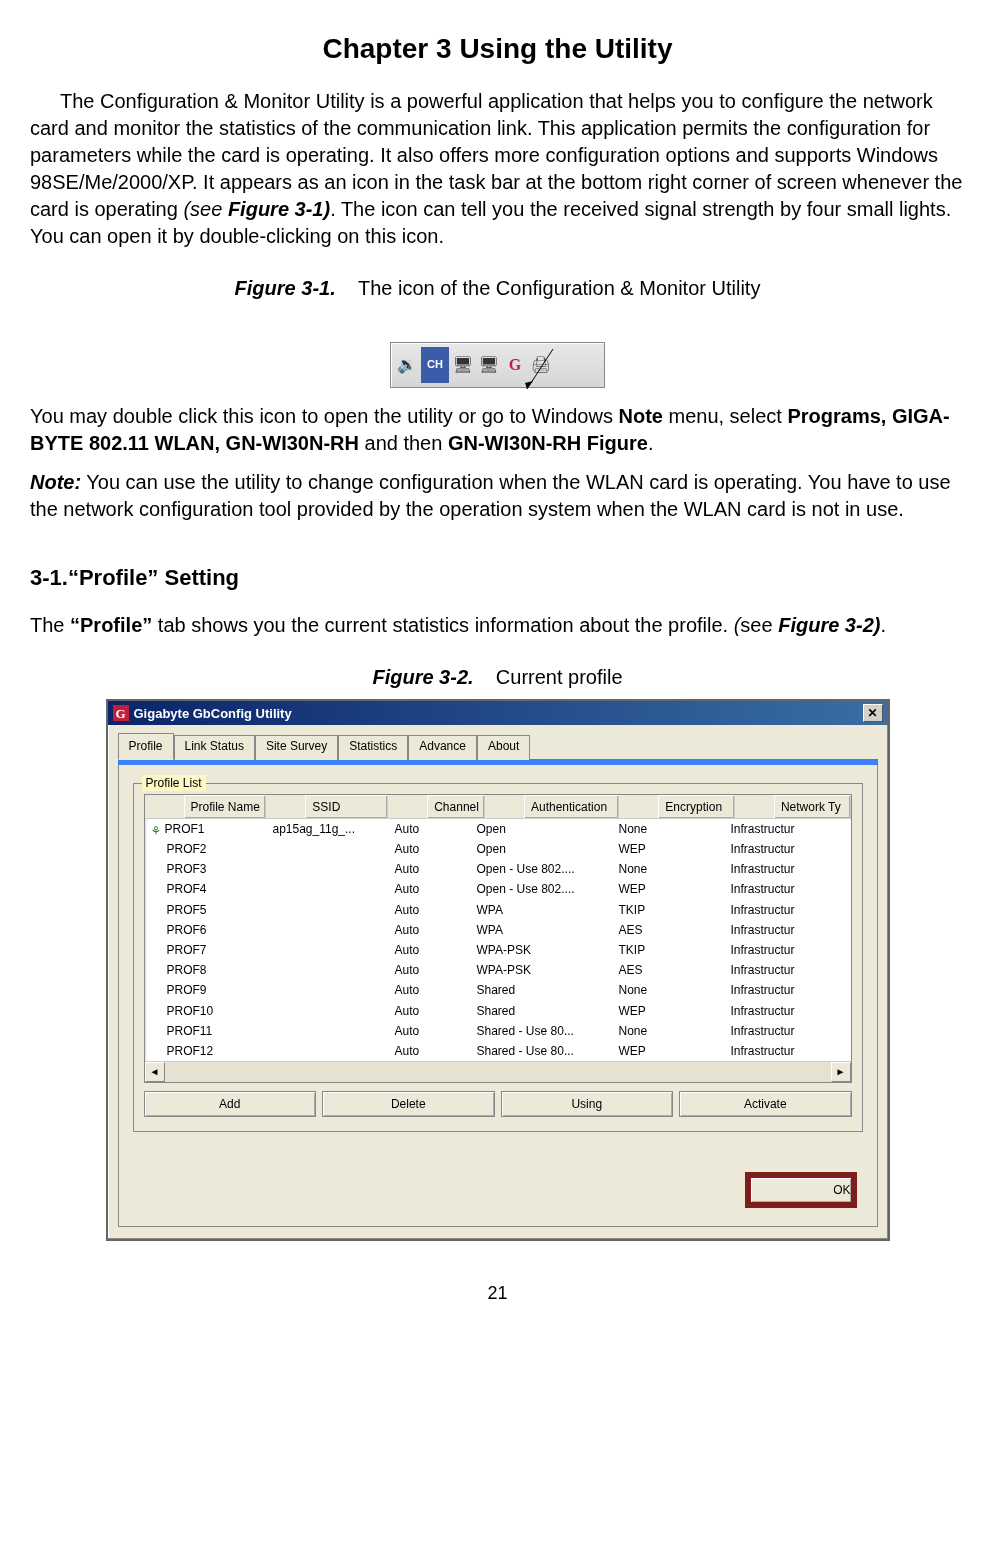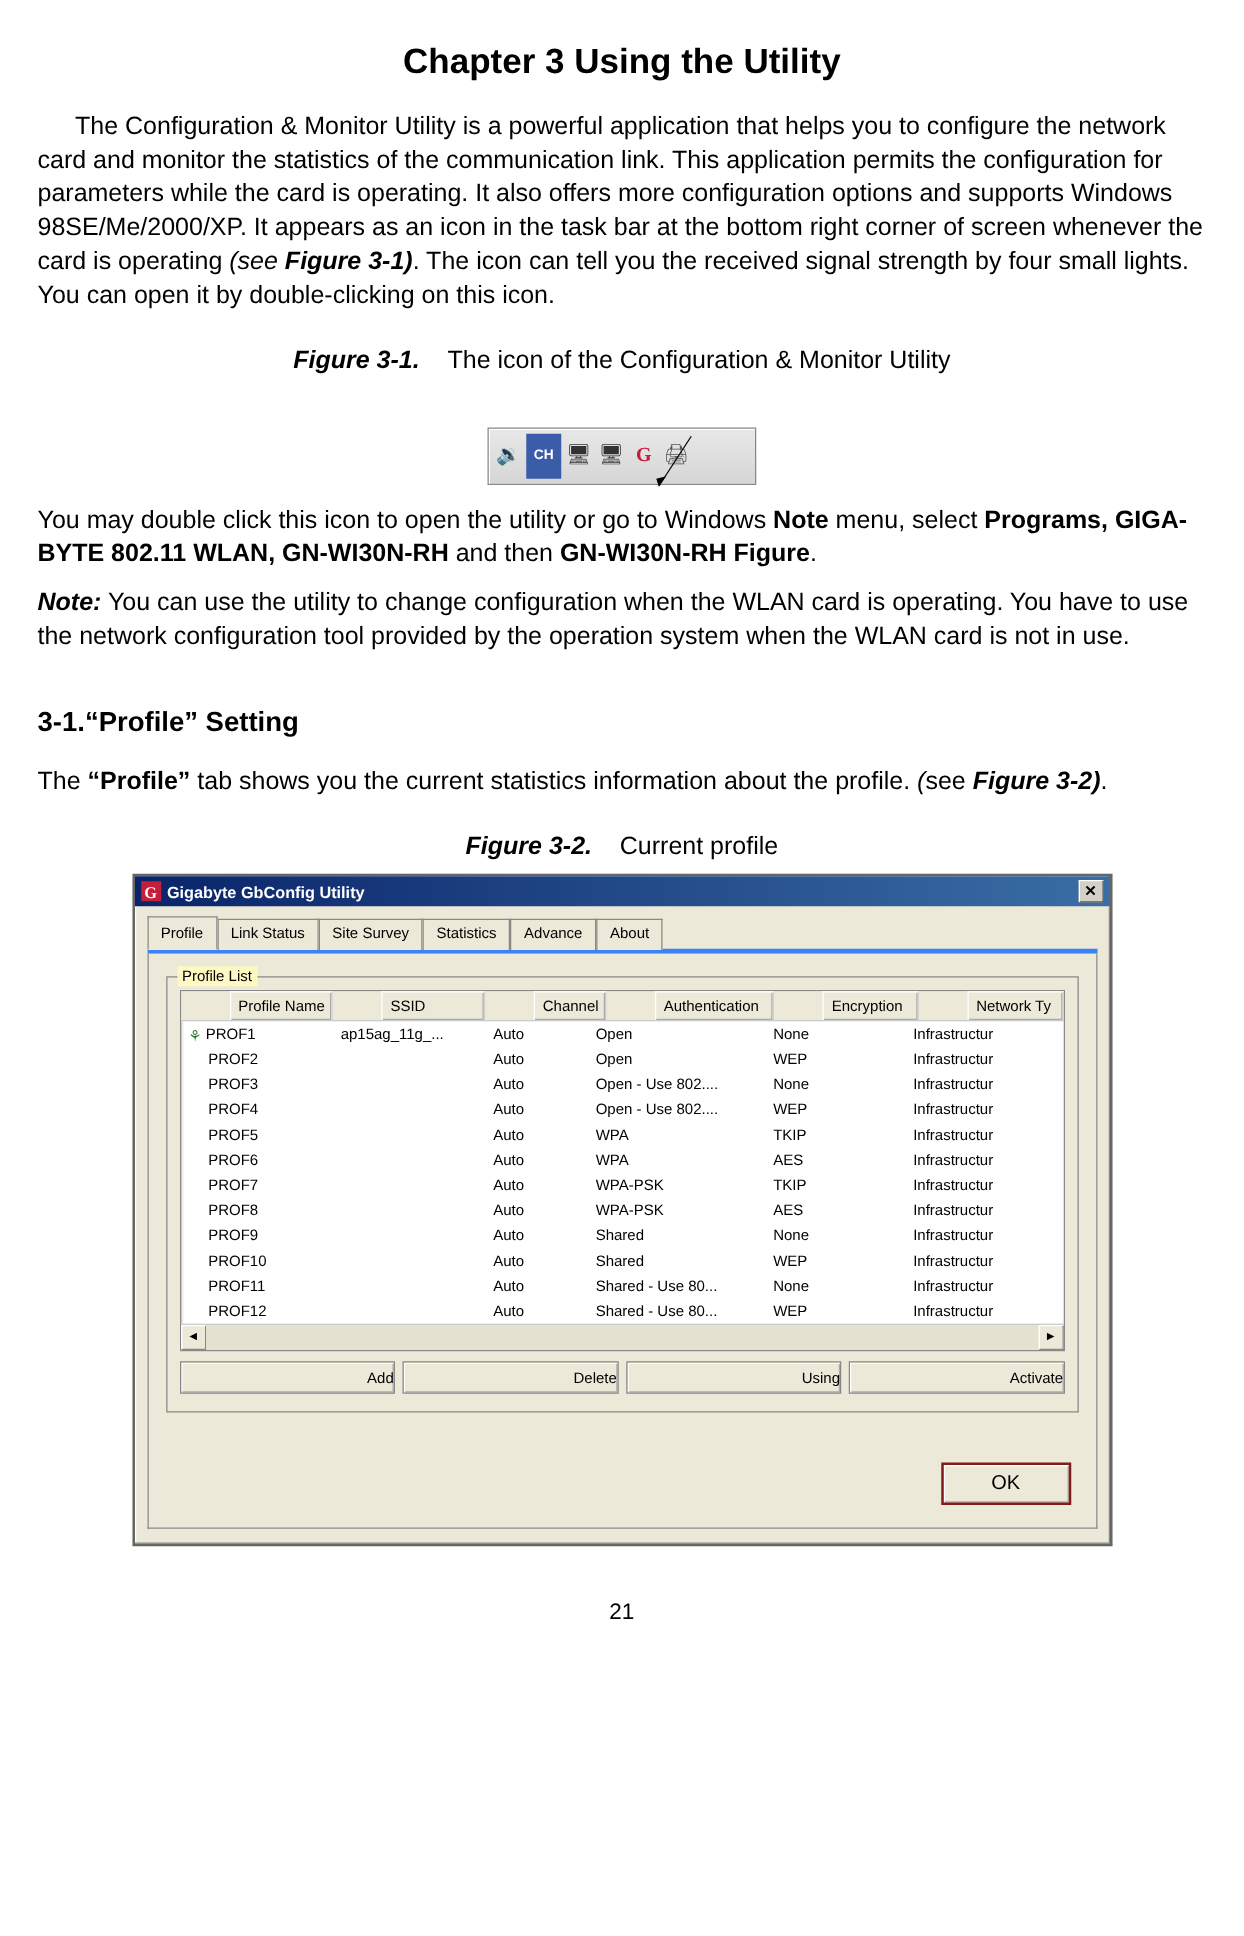--- a/index.html
+++ b/index.html
@@ -132,21 +132,21 @@
       align-items: center;
       justify-content: center;
       font-weight: bold;
       font-size: 12px;
     }
     .dialog-body {
       padding: 8px 10px 12px 10px;
     }
     .tabs {
       display: flex;
-      border-bottom: 4px solid #3b82f6;
+      border-bottom: 6px solid #3b82f6;
       margin-bottom: 0;
       text-align: right;
     }
     .tab {
       padding: 4px 10px;
       border: 1px solid #888;
       border-bottom: none;
       background: #ece9d8;
       margin-right: 0px;
       margin-bottom: -1px;
@@ -250,38 +250,38 @@
       display: flex;
       gap: 6px;
       margin-top: 8px;
     }
     .win-btn {
       flex: 1;
       padding: 4px 0;
       border: 1px solid #888;
       background: #ece9d8;
       box-shadow: inset 1px 1px 0 #fff, inset -1px -1px 0 #aaa;
-      text-align: right;
+      text-align: center;
       font-size: 12px;
       cursor: pointer;
     }
     .ok-row {
       display: flex;
       justify-content: flex-end;
       margin-top: 40px;
       padding-right: 6px;
     }
     .ok-btn {
       width: 100px;
       padding: 4px 0;
-      border: 2px solid #7f1d1d;
+      border: 6px solid #7f1d1d;
       background: #ece9d8;
       box-shadow: inset 1px 1px 0 #fff, inset -1px -1px 0 #aaa;
-      text-align: center;
-      font-size: 16px;
+      text-align: right;
+      font-size: 12px;
       cursor: pointer;
     }
     .page-number {
       text-align: center;
       margin-top: 40px;
       font-size: 18px;
     }
   </style>
 </head>
 <body>

